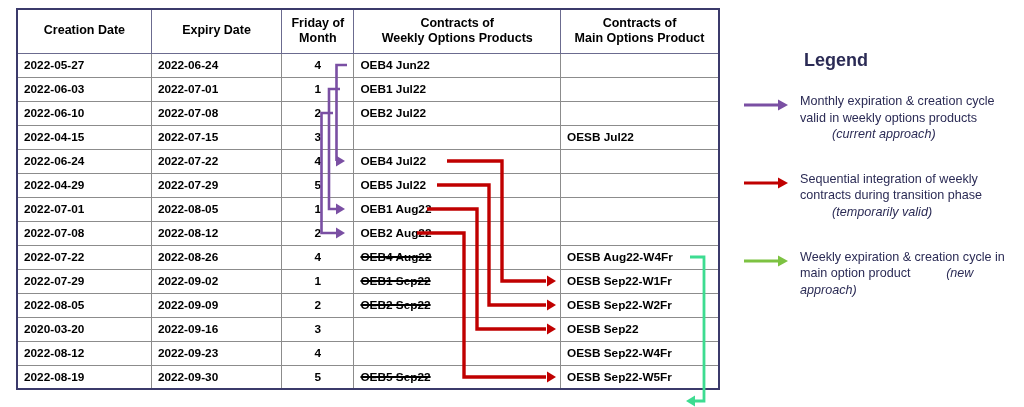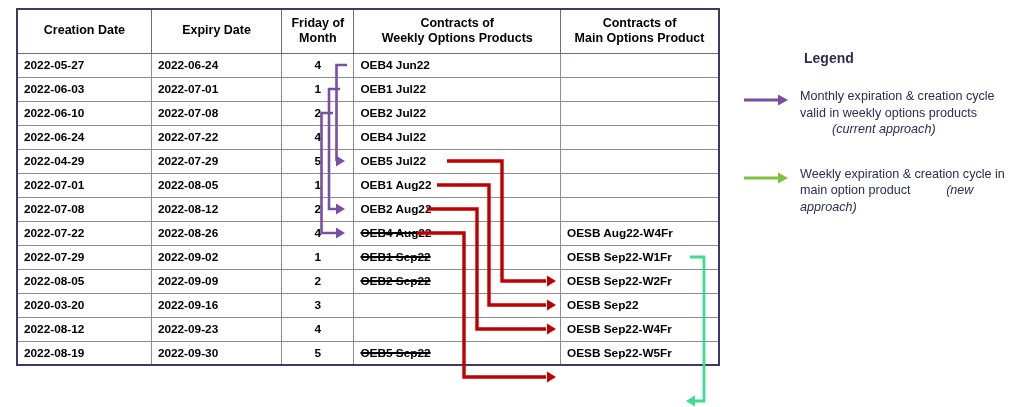--- a/index.html
+++ b/index.html
@@ -93,21 +93,21 @@
   }
 
   
   .legend {
     position: absolute;
     left: 744px;
     top: 50px;
     width: 270px;
   }
   .legend-title {
-    font-size: 14px;
+    font-size: 18px;
     font-weight: bold;
     color: #2b2b55;
     margin-left: 60px;
     margin-bottom: 22px;
   }
   .legend-row {
     display: flex;
     align-items: flex-start;
     margin-bottom: 28px;
   }
@@ -172,20 +172,27 @@
             <td class="c-main"></td>
           </tr>
           <tr>
             <td class="c-date "><span>2022-06-10</span></td>
             <td class="c-date "><span>2022-07-08</span></td>
             <td class="c-num "><span>2</span></td>
             <td class="c-weekly fill-blue"><span>OEB2  Jul22</span></td>
             <td class="c-main"></td>
           </tr>
           <tr>
+            <td class="c-date "><span>2022-04-15</span></td>
+            <td class="c-date "><span>2022-07-15</span></td>
+            <td class="c-num "><span>3</span></td>
+            <td class="c-weekly"></td>
+            <td class="c-main"><span>OESB  Jul22</span></td>
+          </tr>
+          <tr>
             <td class="c-date fill-peach"><span>2022-06-24</span></td>
             <td class="c-date fill-peach"><span>2022-07-22</span></td>
             <td class="c-num fill-peach"><span>4</span></td>
             <td class="c-weekly fill-blue-dark"><span>OEB4  Jul22</span></td>
             <td class="c-main fill-peach"></td>
           </tr>
           <tr>
             <td class="c-date "><span>2022-04-29</span></td>
             <td class="c-date "><span>2022-07-29</span></td>
             <td class="c-num "><span>5</span></td>
@@ -276,20 +283,27 @@
     <div id="legend-items">
         <div class="legend-row">
           <div class="legend-swatch"><svg width="48" height="14" viewBox="0 0 48 14">
               <line x1="0" y1="7" x2="34" y2="7" stroke="#7a4fa3" stroke-width="3"></line>
               <path d="M34 1.5 L44 7 L34 12.5 Z" fill="#7a4fa3"></path>
             </svg></div>
           <div class="legend-text"><span>Monthly expiration &amp; creation cycle valid in weekly options products </span><i>(current approach)</i></div>
         </div>
         <div class="legend-row">
           <div class="legend-swatch"><svg width="48" height="14" viewBox="0 0 48 14">
+              <line x1="0" y1="7" x2="34" y2="7" stroke="#c00000" stroke-width="3"></line>
+              <path d="M34 1.5 L44 7 L34 12.5 Z" fill="#c00000"></path>
+            </svg></div>
+          <div class="legend-text"><span>Sequential integration of weekly contracts during transition phase </span><i>(temporarily valid)</i></div>
+        </div>
+        <div class="legend-row">
+          <div class="legend-swatch"><svg width="48" height="14" viewBox="0 0 48 14">
               <line x1="0" y1="7" x2="34" y2="7" stroke="#7dc242" stroke-width="3"></line>
               <path d="M34 1.5 L44 7 L34 12.5 Z" fill="#7dc242"></path>
             </svg></div>
           <div class="legend-text"><span>Weekly expiration &amp; creation cycle in main option product </span><i>(new approach)</i></div>
         </div>
       </div>
   </div>
 
 </div>
 

